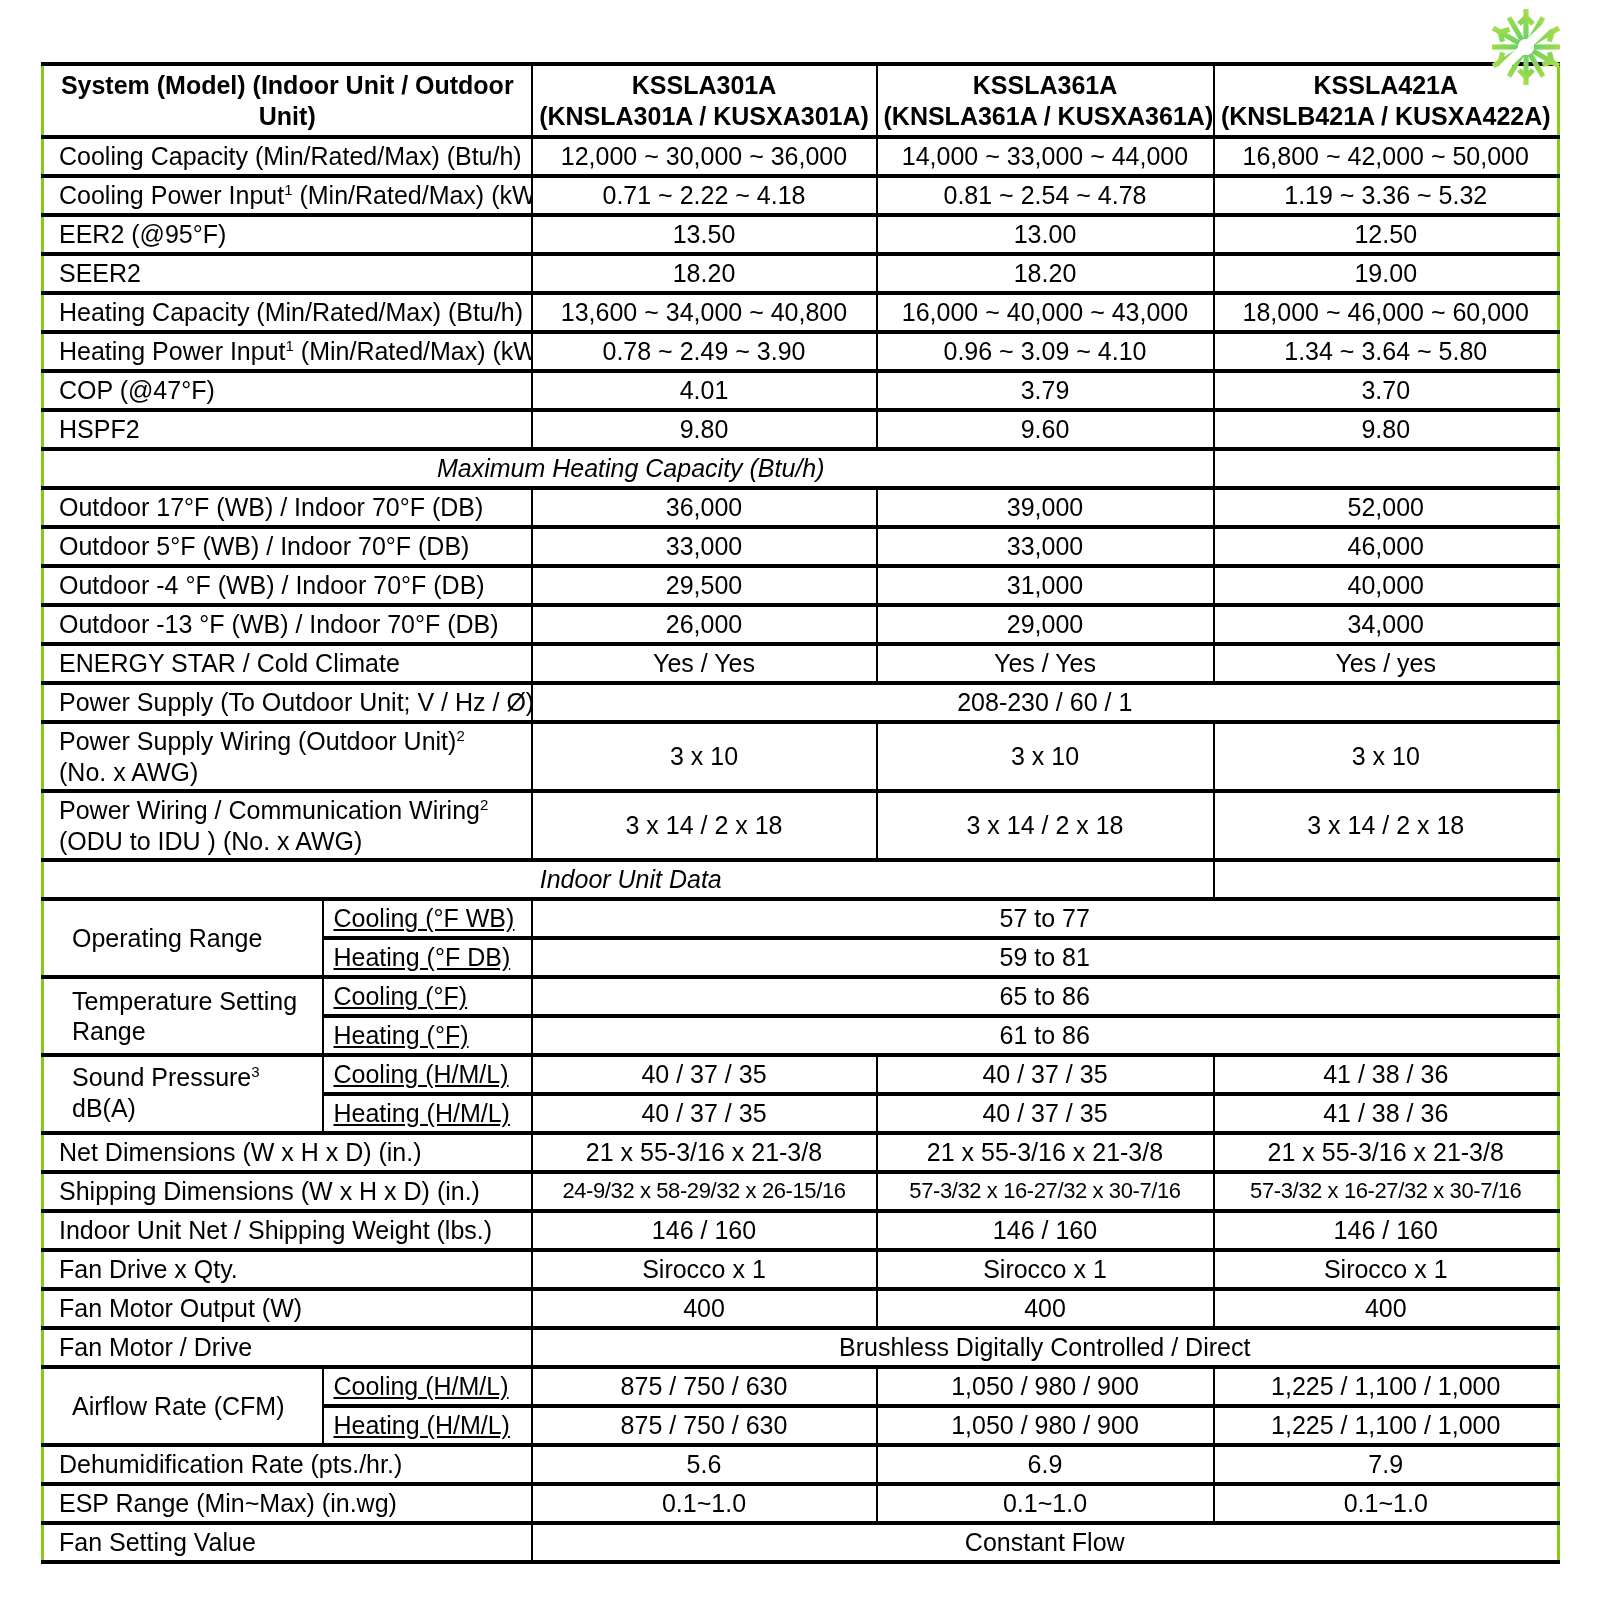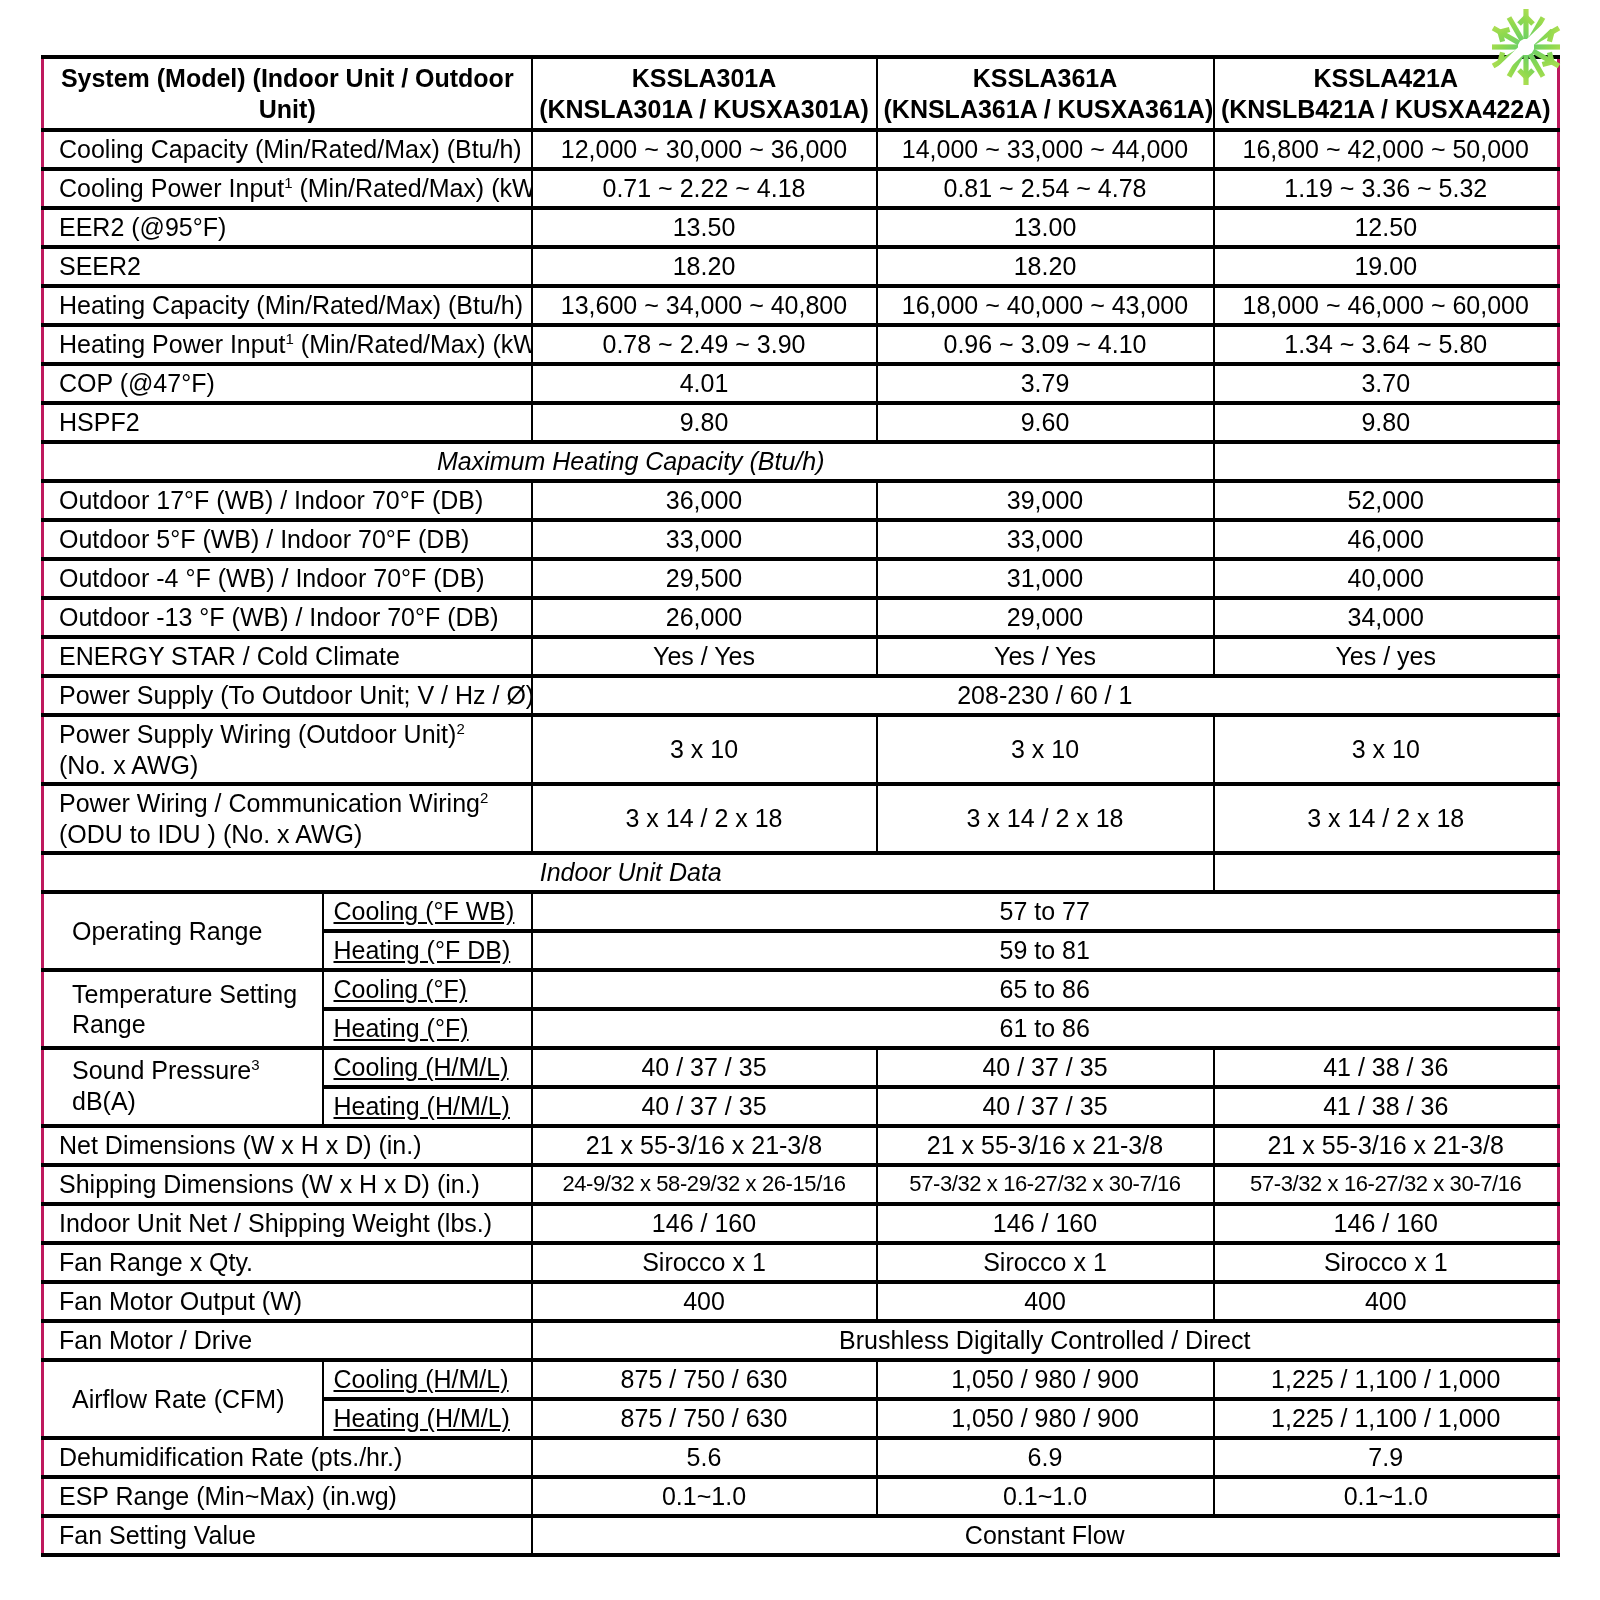--- a/index.html
+++ b/index.html
@@ -5,23 +5,23 @@
   * { box-sizing: border-box; }
   html, body { margin: 0; padding: 0; background: #ffffff; }
   body {
     width: 1600px; height: 1600px; position: relative;
     font-family: "Liberation Sans", "DejaVu Sans", sans-serif;
     color: #000;
   }
   .page { position: absolute; inset: 0; background: #fff; }
 
   table.spec {
-    position: absolute; left: 41px; top: 55px; width: 1516px;
+    position: absolute; left: 41px; top: 62px; width: 1516px;
     border-collapse: collapse; table-layout: fixed;
-    border: 3px solid #be185d;
+    border: 3px solid #84cc16;
   }
   col.c0 { width: 280px; }
   col.c1 { width: 209px; }
   col.c2 { width: 345px; }
   col.c3 { width: 337px; }
   col.c4 { width: 345px; }
 
   td, th {
     border-left: 2px solid #000; border-right: 2px solid #000;
     border-top: 4px solid #000; border-bottom: 4px solid #000;
@@ -253,21 +253,21 @@
       </tr>
 
       <tr>
         <td colspan="2" class="lbl">Indoor Unit Net / Shipping Weight (lbs.)</td>
         <td class="val">146 / 160</td>
         <td class="val">146 / 160</td>
         <td class="val">146 / 160</td>
       </tr>
 
       <tr>
-        <td colspan="2" class="lbl">Fan Range x Qty.</td>
+        <td colspan="2" class="lbl">Fan Drive x Qty.</td>
         <td class="val">Sirocco x 1</td>
         <td class="val">Sirocco x 1</td>
         <td class="val">Sirocco x 1</td>
       </tr>
 
       <tr>
         <td colspan="2" class="lbl">Fan Motor Output (W)</td>
         <td class="val">400</td>
         <td class="val">400</td>
         <td class="val">400</td>

